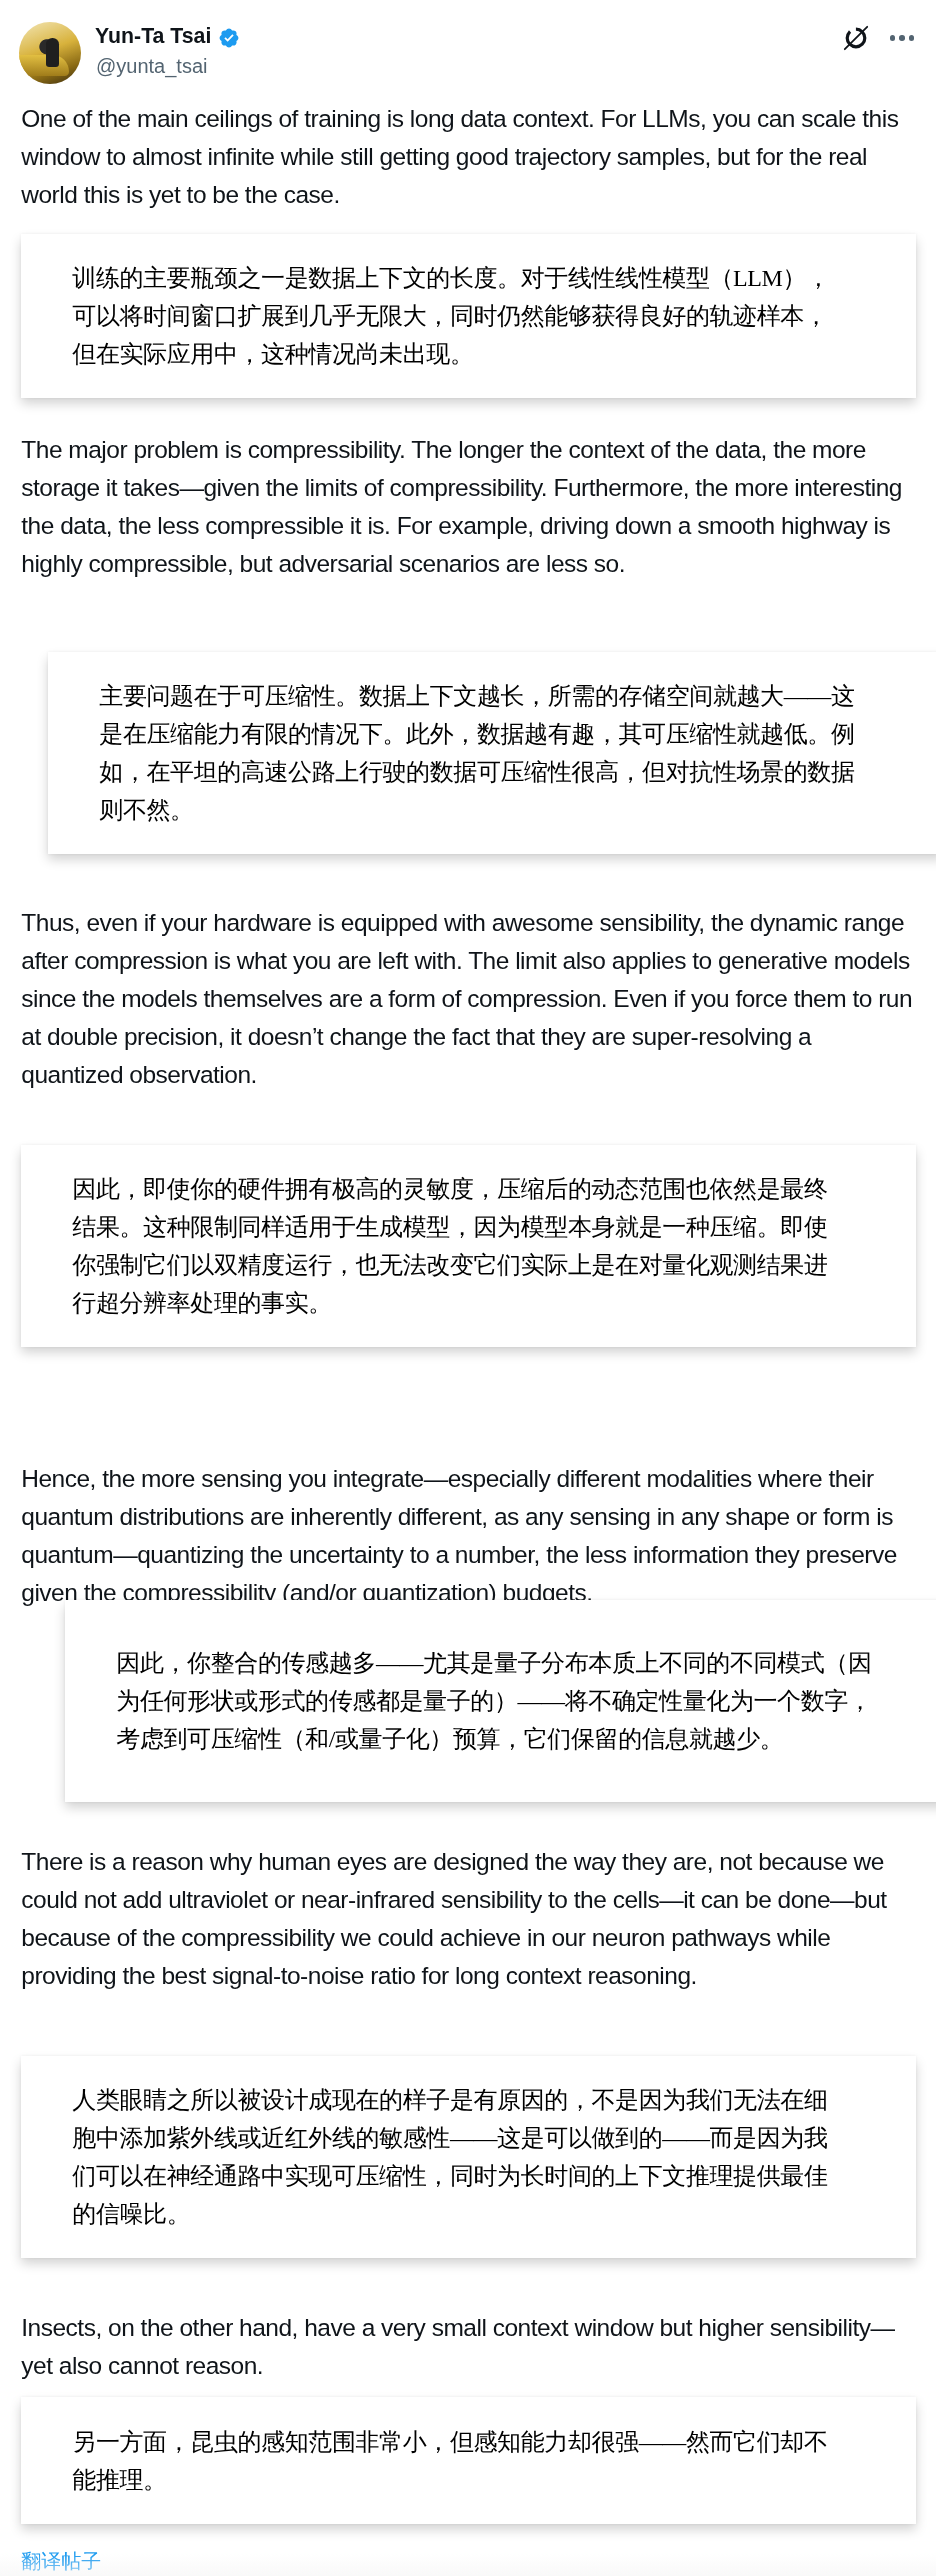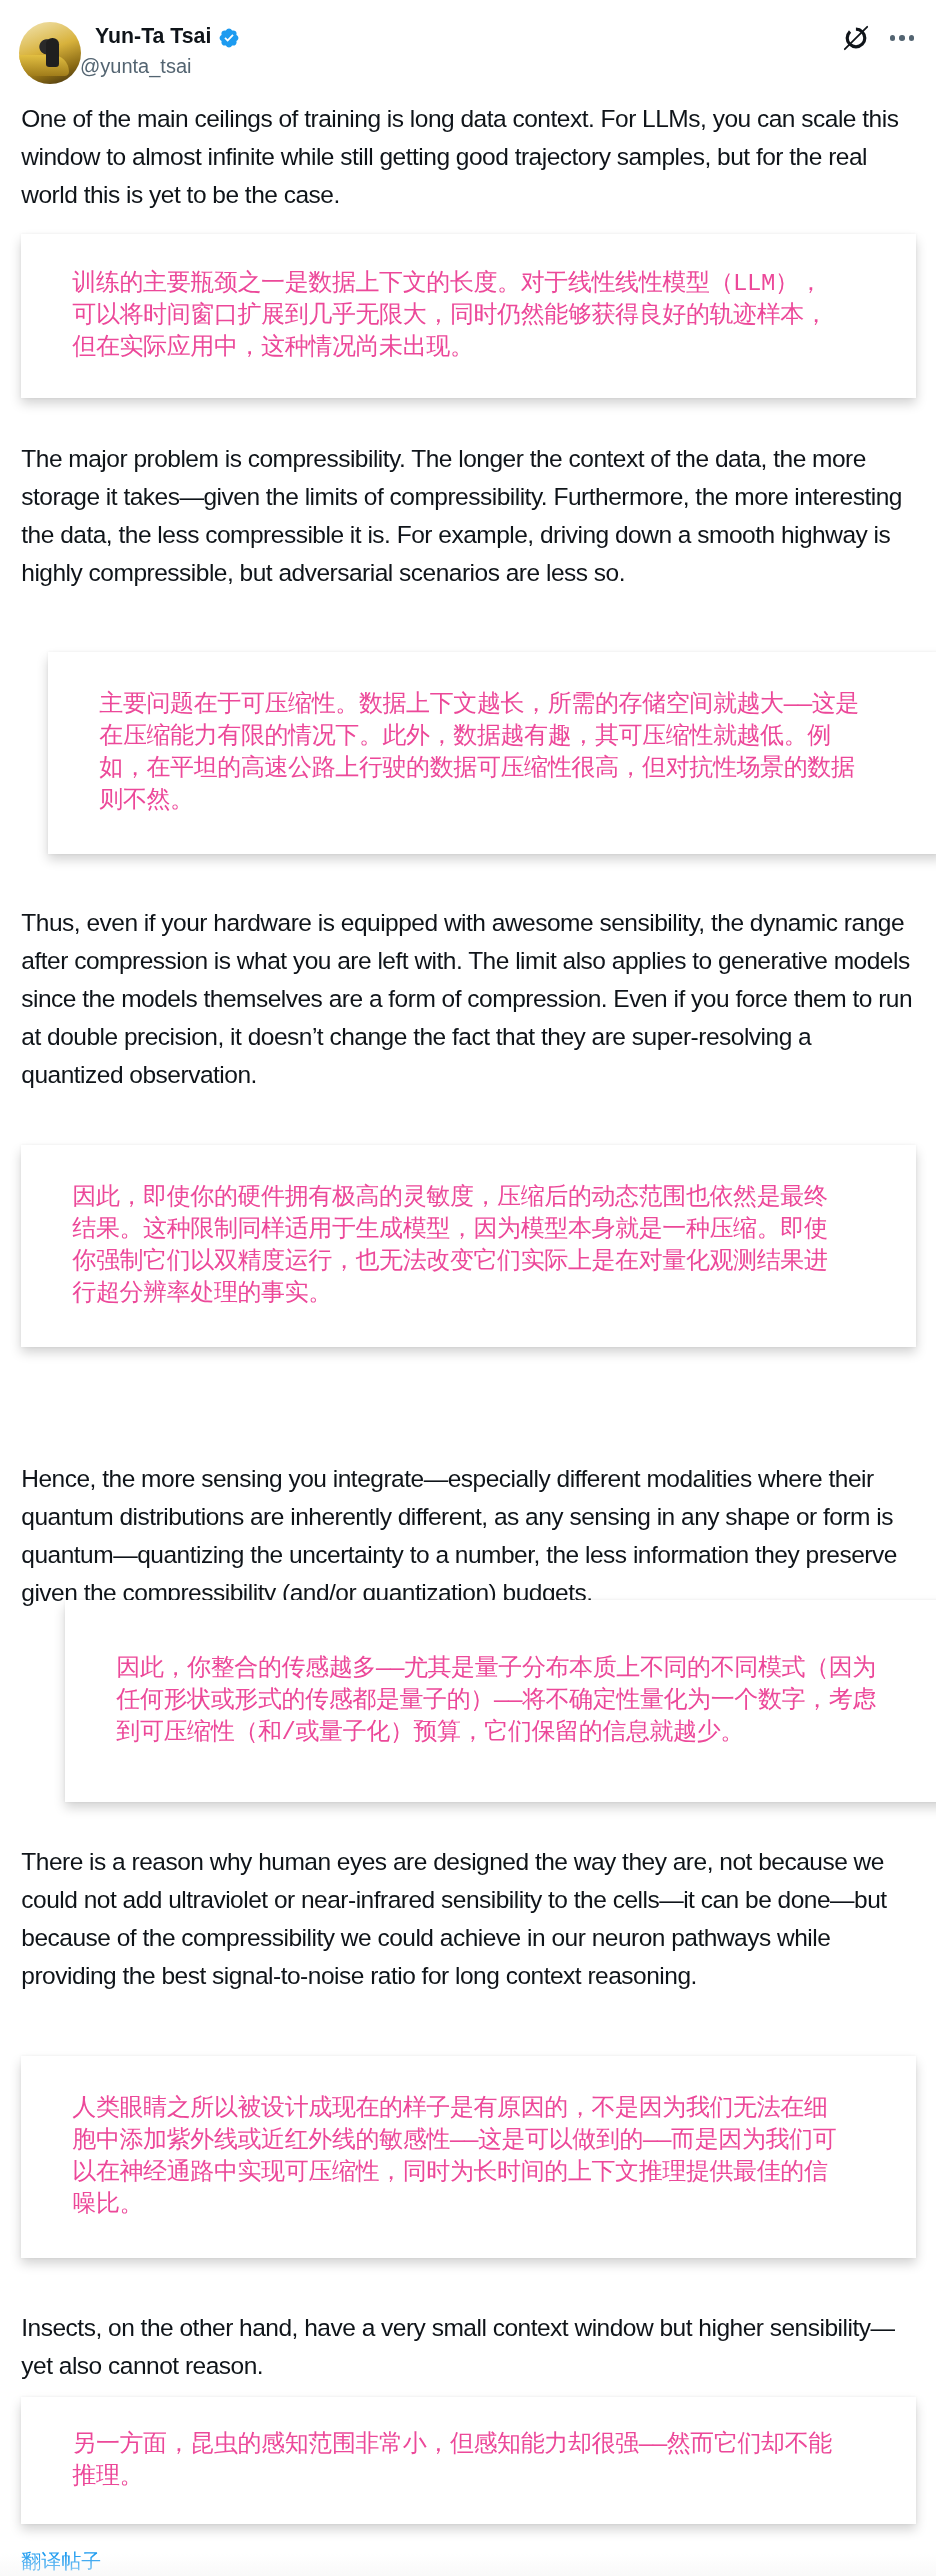--- a/index.html
+++ b/index.html
@@ -34,21 +34,21 @@
   .name-row {
     position: absolute; left: 95px; top: 24px; display: flex; align-items: flex-end;
   }
   .display-name {
     font-weight: bold; font-size: 21.3px; color: #0f1419; letter-spacing: 0px;
   }
   .verified {
     margin-left: 6.3px; width: 22px; height: 22px; display: inline-block;
   }
   .handle {
-    position: absolute; left: 80px; top: 55px; font-size: 20px; color: #536471;
+    position: absolute; left: 96px; top: 55px; font-size: 20px; color: #536471;
   }
   .grok-icon { position: absolute; left: 840px; top: 22px; width: 32px; height: 32px; }
   .more-icon {
     position: absolute; left: 886px; top: 28.5px; width: 32px; height: 19px;
     display: flex; align-items: center; justify-content: center; gap: 4px;
   }
   .more-icon span { width: 5.5px; height: 5.5px; background: #536471; border-radius: 50%; display: block; }
 
   .para {
     position: absolute; left: 21.3px; width: 897px;
@@ -58,22 +58,22 @@
   }
   .tbox {
     position: absolute; left: 21.3px; width: 895px;
     background: #ffffff;
     box-shadow: 0 6.3px 11px rgba(0,0,0,0.18), 0 0 3.2px rgba(0,0,0,0.06);
     box-sizing: border-box;
     padding: 0 79px 0 51px;
     display: flex; align-items: center;
   }
   .tbox .ttext {
-    font-size: 24px; line-height: 32px; color: #ec4899;
-    font-family: Liberation Mono, monospace;
+    font-size: 24px; line-height: 38px; color: #000000;
+    font-family: Liberation Serif, serif;
     letter-spacing: -0.4px;
   }
   .translate-link {
     position: absolute; left: 21.3px; top: 2548px;
     font-size: 20px; color: #1d9bf0; text-decoration: none;
     font-family: "DejaVu Sans", sans-serif;
   }
   .fade-bottom {
     position: absolute; left: 0; top: 2554px; width: 936px; height: 22px;
     background: linear-gradient(180deg, rgba(255,255,255,0), rgba(245,245,245,0.6));
@@ -109,21 +109,21 @@
     <span></span>
     <span></span>
   </div>
 </div>
 
 <div class="para" style="top:100px;">One of the main ceilings of training is long data context. For LLMs, you can scale this window to almost infinite while still getting good trajectory samples, but for the real world this is yet to be the case.</div>
 <div class="tbox" style="top:234px; height:164px;">
   <div class="ttext">训练的主要瓶颈之一是数据上下文的长度。对于线性线性模型（LLM），可以将时间窗口扩展到几乎无限大，同时仍然能够获得良好的轨迹样本，但在实际应用中，这种情况尚未出现。</div>
 </div>
 
-<div class="para" style="top:440px;">The major problem is compressibility. The longer the context of the data, the more storage it takes—given the limits of compressibility. Furthermore, the more interesting the data, the less compressible it is. For example, driving down a smooth highway is highly compressible, but adversarial scenarios are less so.</div>
+<div class="para" style="top:431px;">The major problem is compressibility. The longer the context of the data, the more storage it takes—given the limits of compressibility. Furthermore, the more interesting the data, the less compressible it is. For example, driving down a smooth highway is highly compressible, but adversarial scenarios are less so.</div>
 <div class="tbox" style="top:652px; height:202px;margin-left:27px;">
   <div class="ttext">主要问题在于可压缩性。数据上下文越长，所需的存储空间就越大——这是在压缩能力有限的情况下。此外，数据越有趣，其可压缩性就越低。例如，在平坦的高速公路上行驶的数据可压缩性很高，但对抗性场景的数据则不然。</div>
 </div>
 
 <div class="para" style="top:904px;">Thus, even if your hardware is equipped with awesome sensibility, the dynamic range after compression is what you are left with. The limit also applies to generative models since the models themselves are a form of compression. Even if you force them to run at double precision, it doesn’t change the fact that they are super-resolving a quantized observation.</div>
 <div class="tbox" style="top:1145px; height:202px;">
   <div class="ttext">因此，即使你的硬件拥有极高的灵敏度，压缩后的动态范围也依然是最终结果。这种限制同样适用于生成模型，因为模型本身就是一种压缩。即使你强制它们以双精度运行，也无法改变它们实际上是在对量化观测结果进行超分辨率处理的事实。</div>
 </div>
 
 <div class="para" style="top:1460px;">Hence, the more sensing you integrate—especially different modalities where their quantum distributions are inherently different, as any sensing in any shape or form is quantum—quantizing the uncertainty to a number, the less information they preserve given the compressibility (and/or quantization) budgets.</div>

